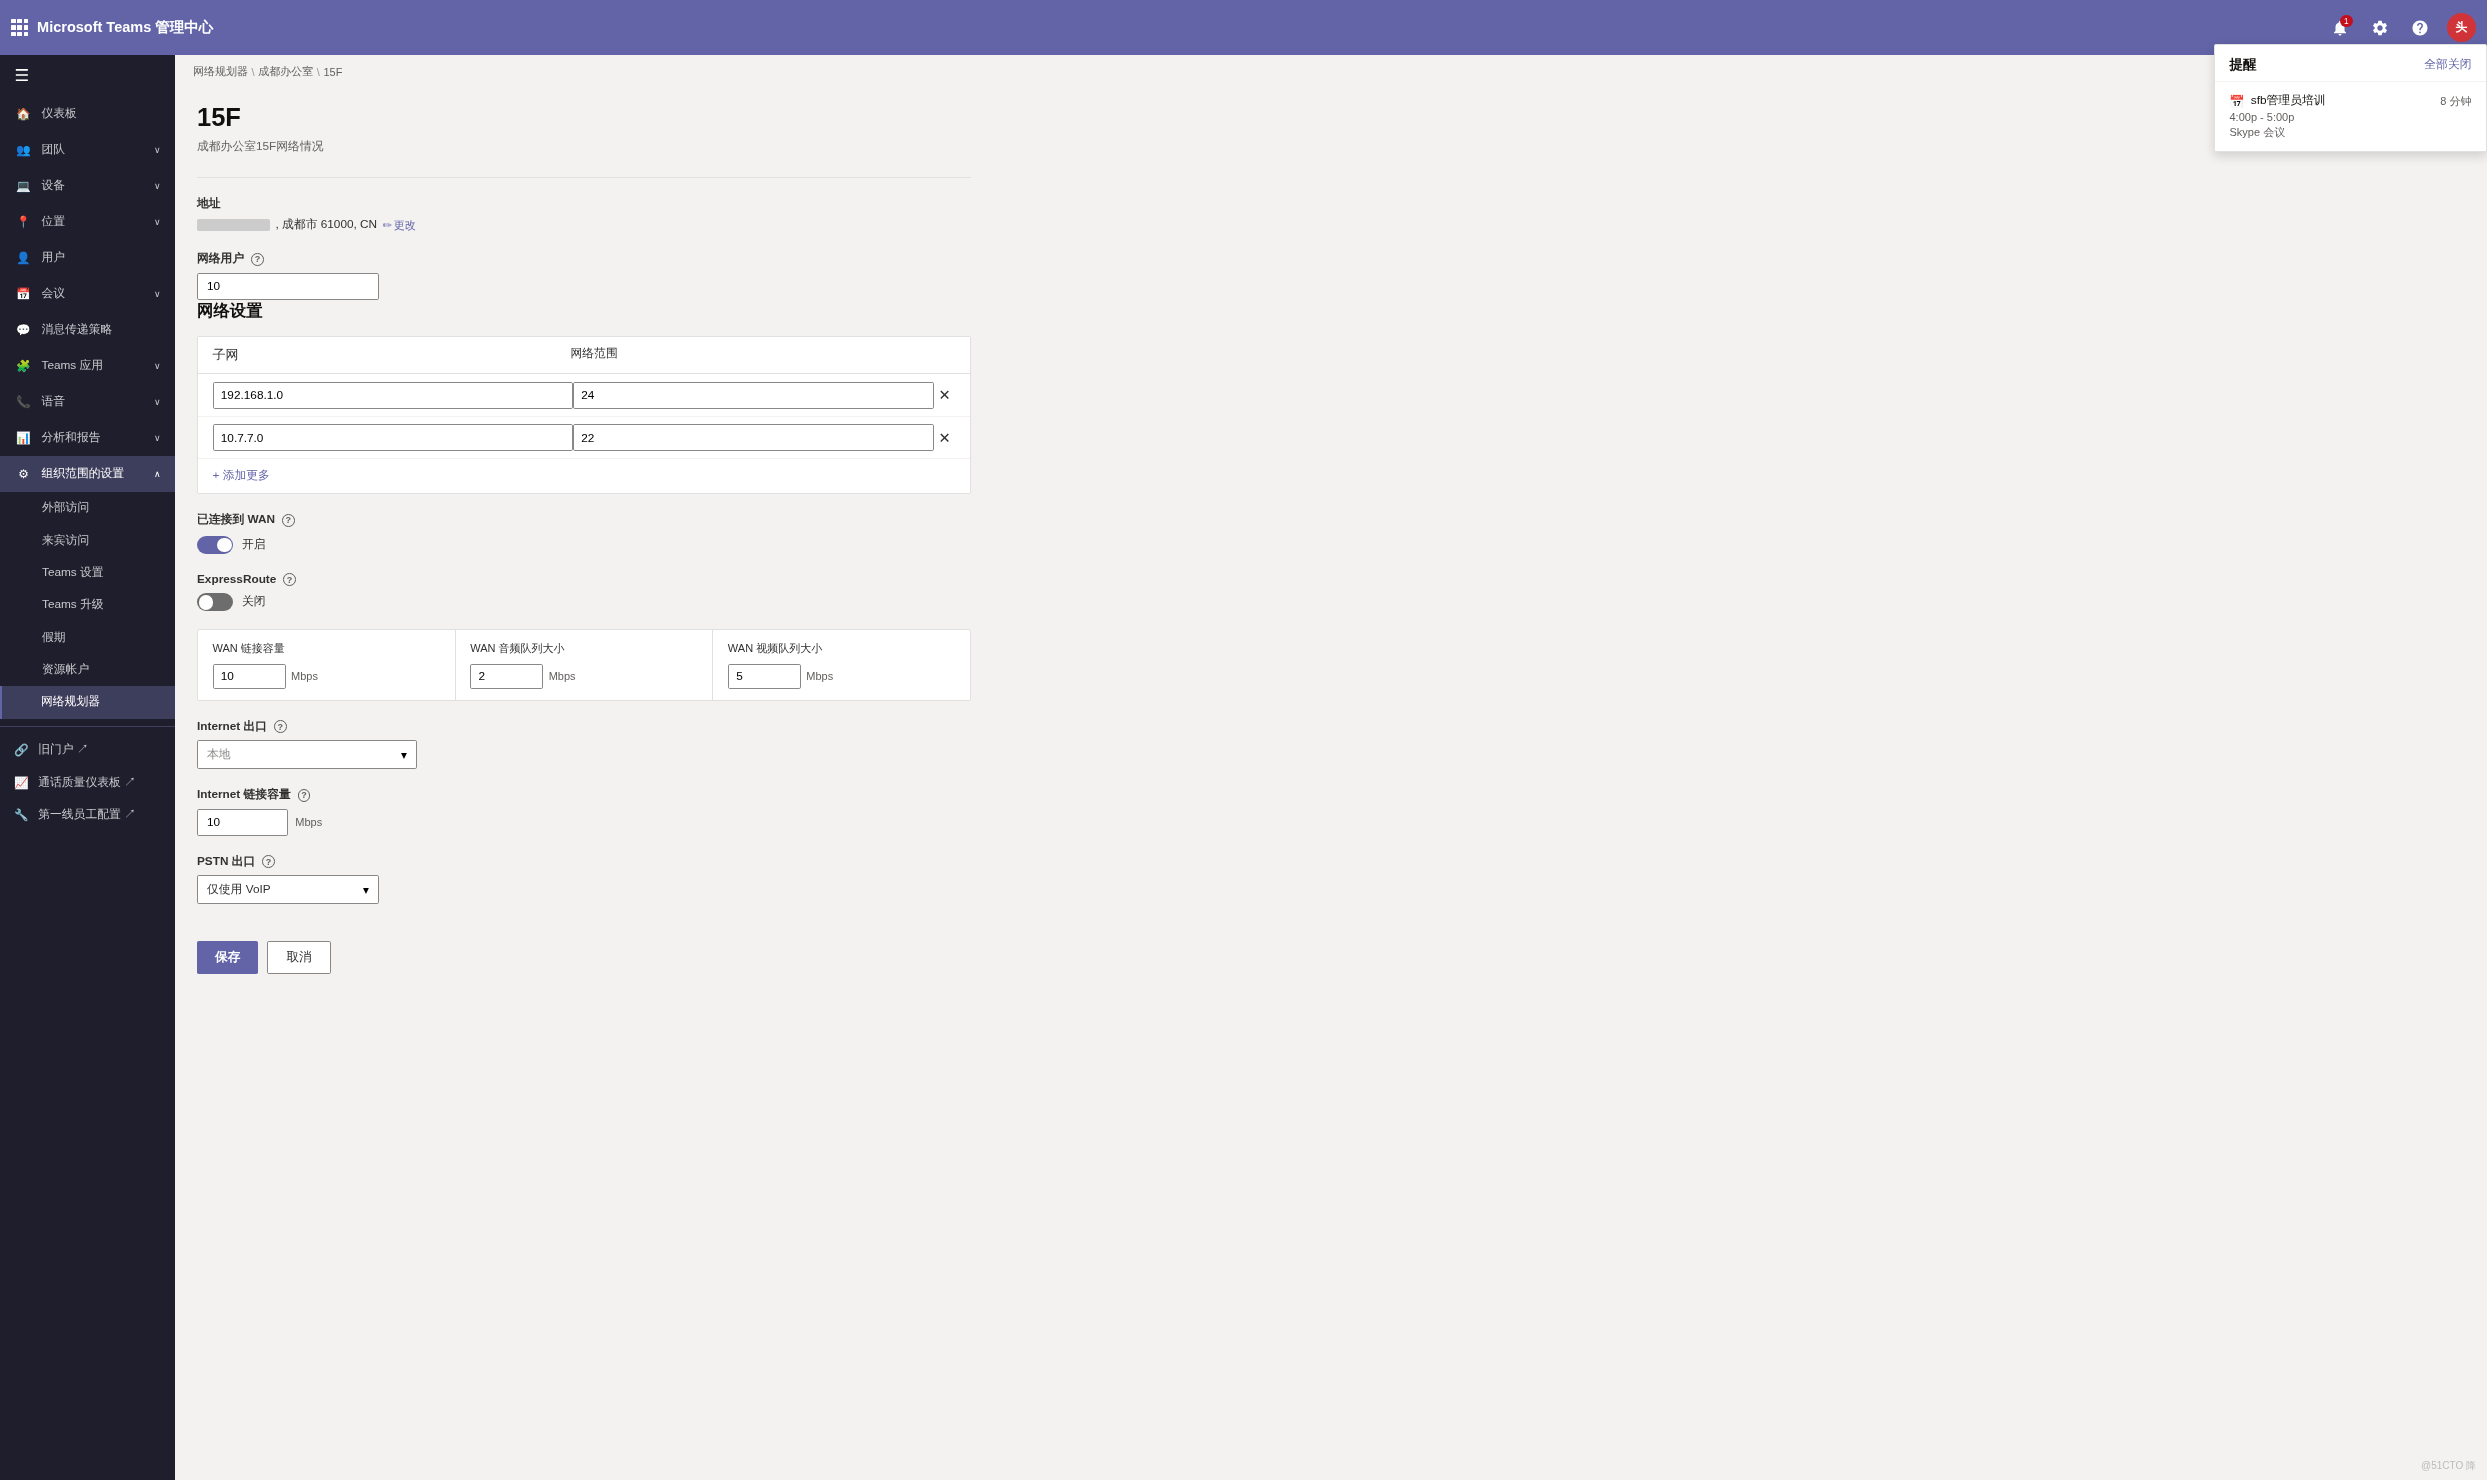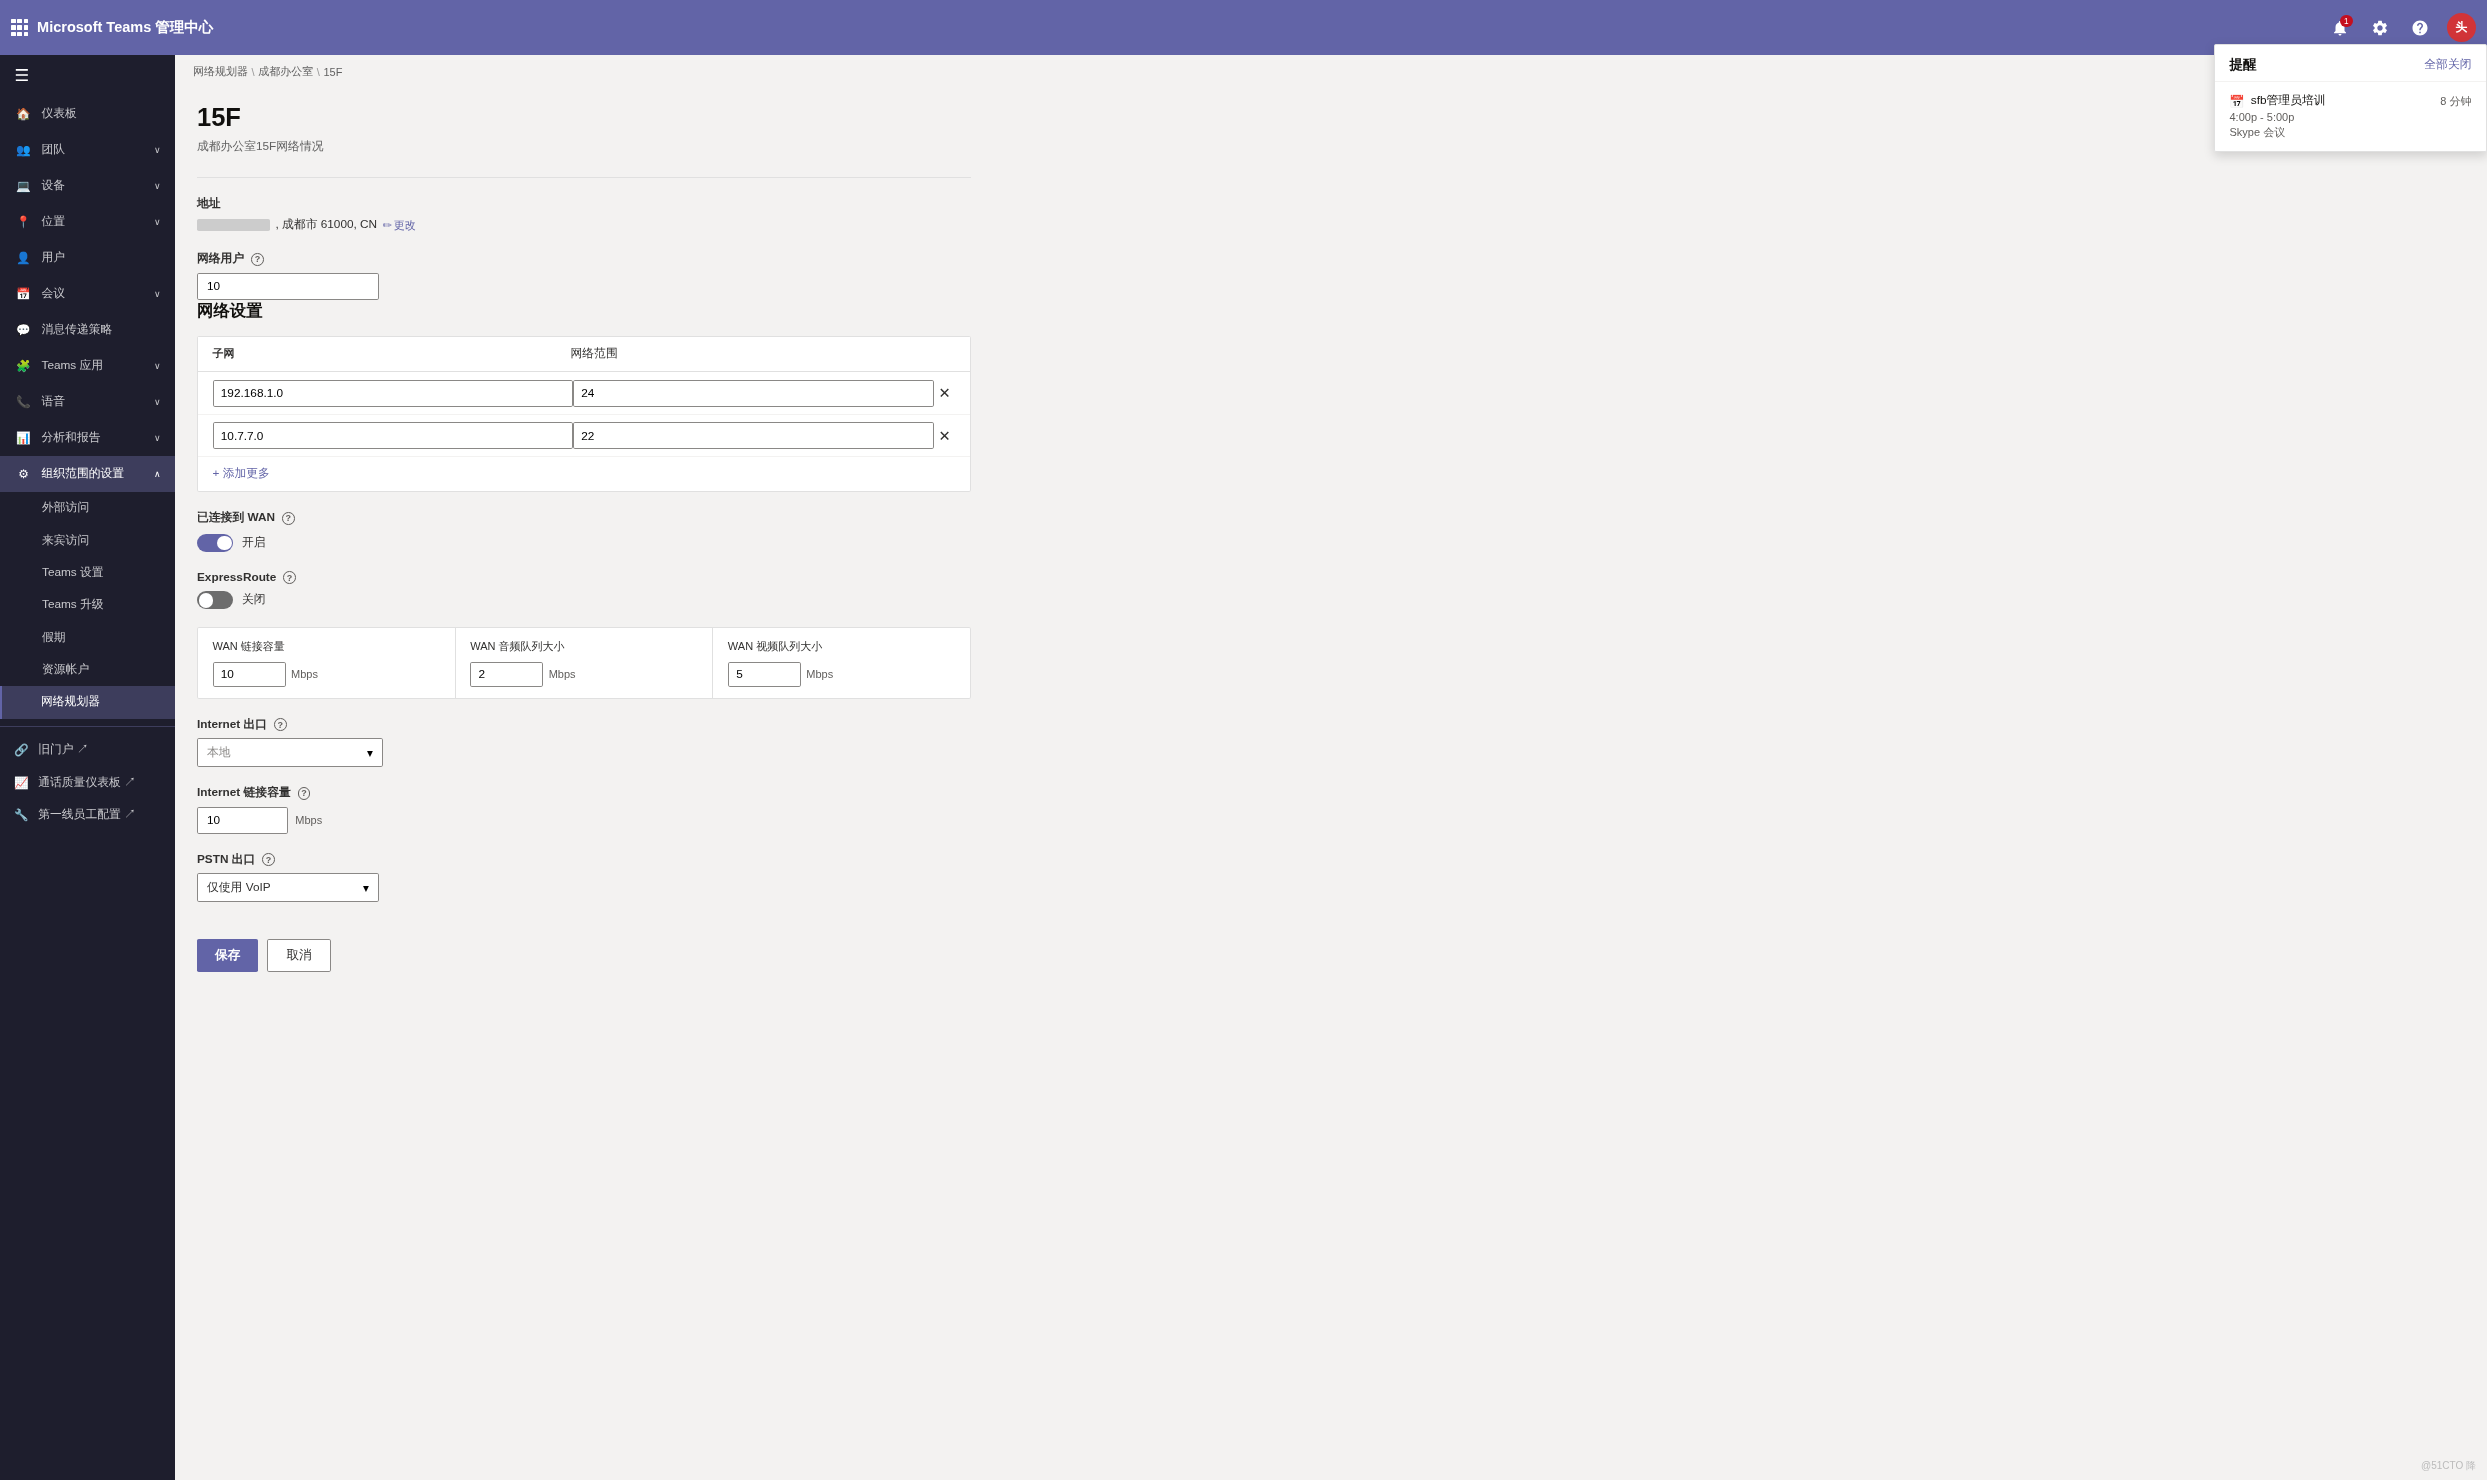--- a/index.html
+++ b/index.html
@@ -102,21 +102,21 @@
       background: white;
       margin-bottom: 18px;
       overflow: hidden;
     }
     .network-table-header {
       display: flex;
       background: white;
       border-bottom: 0.9px solid #e0e0e0;
       padding: 9px 14.5px;
     }
-    .network-table-header .col-subnet { flex: 1; font-size: 11px; color: #323130; font-weight: 700; }
+    .network-table-header .col-subnet { flex: 1; font-size: 13px; color: #323130; font-weight: 400; }
     .network-table-header .col-range { flex: 1; font-size: 11.8px; color: #323130; font-weight: 400; }
     .network-table-row { display: flex; align-items: center; padding: 7.3px 14.5px; border-bottom: 0.9px solid #f3f2f1; }
     .network-table-row:last-of-type { border-bottom: none; }
     .net-input {
       flex: 1;
       border: 0.9px solid #8a8886;
       border-radius: 1.8px;
       padding: 5.5px 7.3px;
       font-size: 11.8px;
       background: white;
@@ -165,21 +165,21 @@
       outline: none;
     }
     .wan-unit { font-size: 11px; color: #605e5c; }
 
     .form-section { margin-bottom: 18px; }
     .dropdown {
       border: 0.9px solid #8a8886;
       border-radius: 1.8px;
       padding: 5.5px 9px;
       font-size: 11.8px;
-      width: 186px;
+      width: 220px;
       background: white;
       display: flex;
       align-items: center;
       justify-content: space-between;
       cursor: pointer;
     }
     .dropdown-placeholder { color: #8a8886; }
     .dropdown-value { color: #323130; }
 
     .internet-capacity-row { display: flex; align-items: center; gap: 7.3px; margin-top: 5.5px; }

